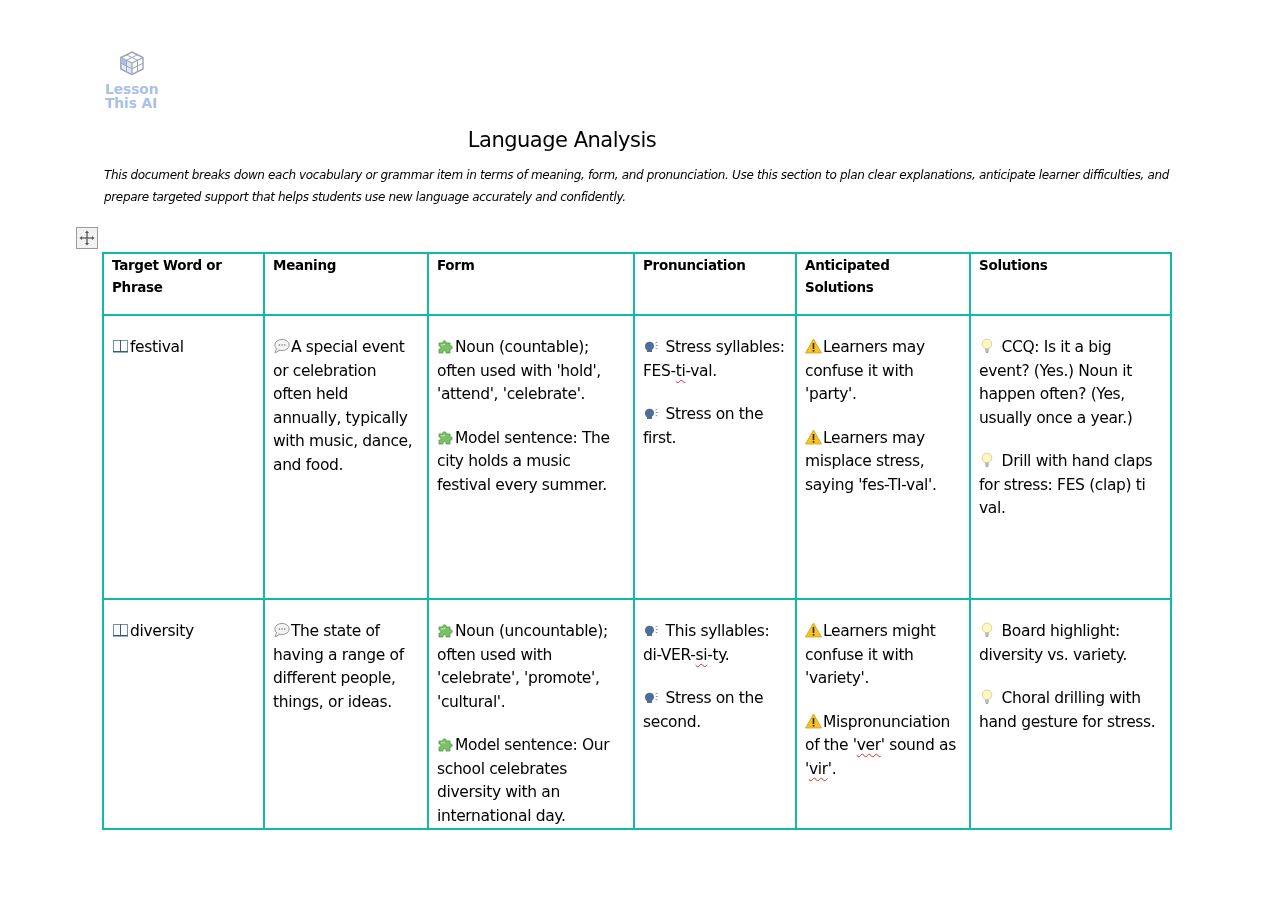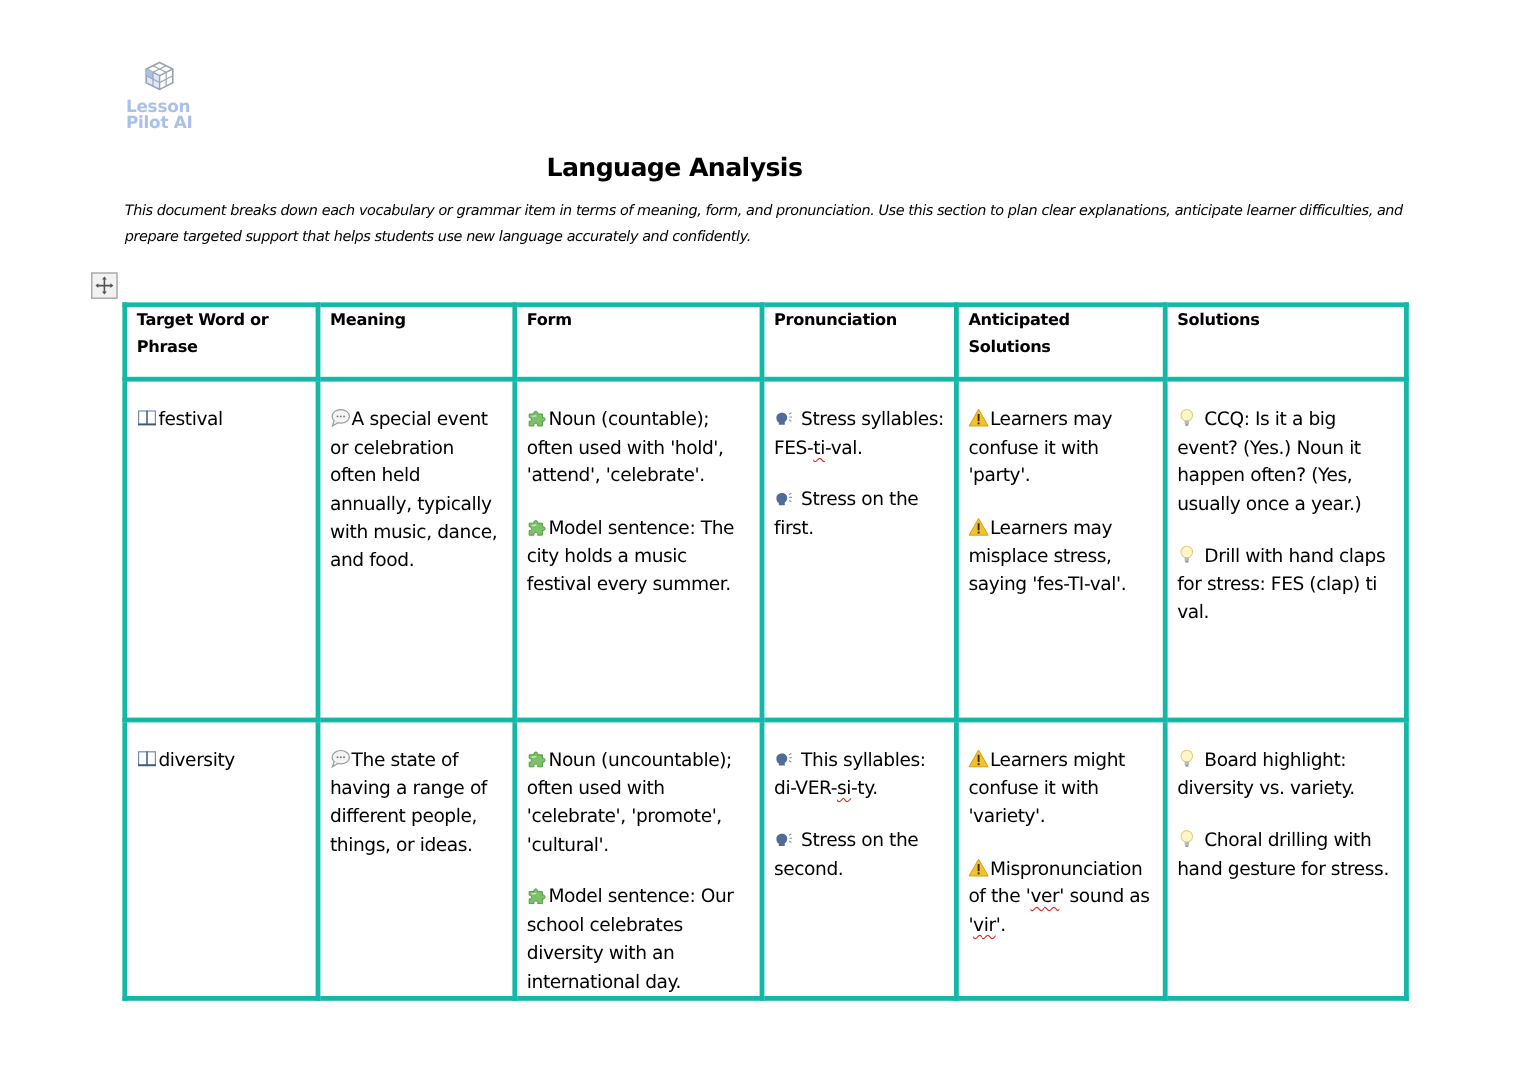--- a/index.html
+++ b/index.html
@@ -18,21 +18,21 @@
   .logo-icon { width: 26px; height: 26px; }
   .logo-text {
     font-family: "DejaVu Sans", sans-serif;
     font-size: 14px; line-height: 14px; font-weight: bold;
     color: #a9c1ea; letter-spacing: -0.2px;
   }
   .title {
     position: absolute; left: 0; width: 1124px; top: 128px;
     text-align: center;
     font-family: "DejaVu Sans", sans-serif;
-    font-size: 21px; font-weight: bold; letter-spacing: -0.5px;
+    font-size: 21px; font-weight: normal; letter-spacing: -0.5px;
   }
   .intro {
     position: absolute; left: 104px; top: 164px; width: 1070px;
     font-family: "DejaVu Sans", sans-serif;
     font-style: italic; font-size: 12px; line-height: 22px;
     letter-spacing: -0.35px;
   }
   .move-handle {
     position: absolute; left: 76px; top: 227px;
     width: 22px; height: 22px;
@@ -40,21 +40,21 @@
     box-sizing: border-box;
     display: flex; align-items: center; justify-content: center;
   }
   table.analysis {
     position: absolute; left: 102px; top: 252px;
     border-collapse: collapse;
     table-layout: fixed;
     font-family: "DejaVu Sans", sans-serif;
   }
   table.analysis td, table.analysis th {
-    border: 4px solid #14b8a6;
+    border: 2px solid #14b8a6;
     vertical-align: top;
     text-align: left;
     padding: 0 8px;
     box-sizing: border-box;
   }
   table.analysis th {
     font-size: 13.5px; font-weight: bold; line-height: 22px;
     padding-top: 0; height: 62px; letter-spacing: -0.3px;
   }
   table.analysis td {
@@ -86,21 +86,21 @@
     <line x1="13" y1="13" x2="24" y2="7.5" stroke="#9aa4b3" stroke-width="1.2"></line>
     <line x1="7.5" y1="4.8" x2="18.5" y2="10.2" stroke="#9aa4b3" stroke-width="1"></line>
     <line x1="18.5" y1="4.8" x2="7.5" y2="10.2" stroke="#9aa4b3" stroke-width="1"></line>
     <line x1="7.5" y1="10.2" x2="7.5" y2="21.7" stroke="#9aa4b3" stroke-width="1"></line>
     <line x1="18.5" y1="10.2" x2="18.5" y2="21.7" stroke="#9aa4b3" stroke-width="1"></line>
     <line x1="2" y1="13.2" x2="13" y2="18.8" stroke="#9aa4b3" stroke-width="1"></line>
     <line x1="24" y1="13.2" x2="13" y2="18.8" stroke="#9aa4b3" stroke-width="1"></line>
   </svg>
   <div class="logo-text">
     <div>Lesson</div>
-    <div>Pilot AI</div>
+    <div>This AI</div>
   </div>
 </div>
 
 <div class="title">Language Analysis</div>
 
 <div class="intro">This document breaks down each vocabulary or grammar item in terms of meaning, form, and pronunciation. Use this section to plan clear explanations, anticipate learner difficulties, and prepare targeted support that helps students use new language accurately and confidently.</div>
 
 <div class="move-handle">
   <svg width="16" height="16" viewBox="0 0 16 16">
     <g stroke="#555" stroke-width="1.3" fill="#555">

